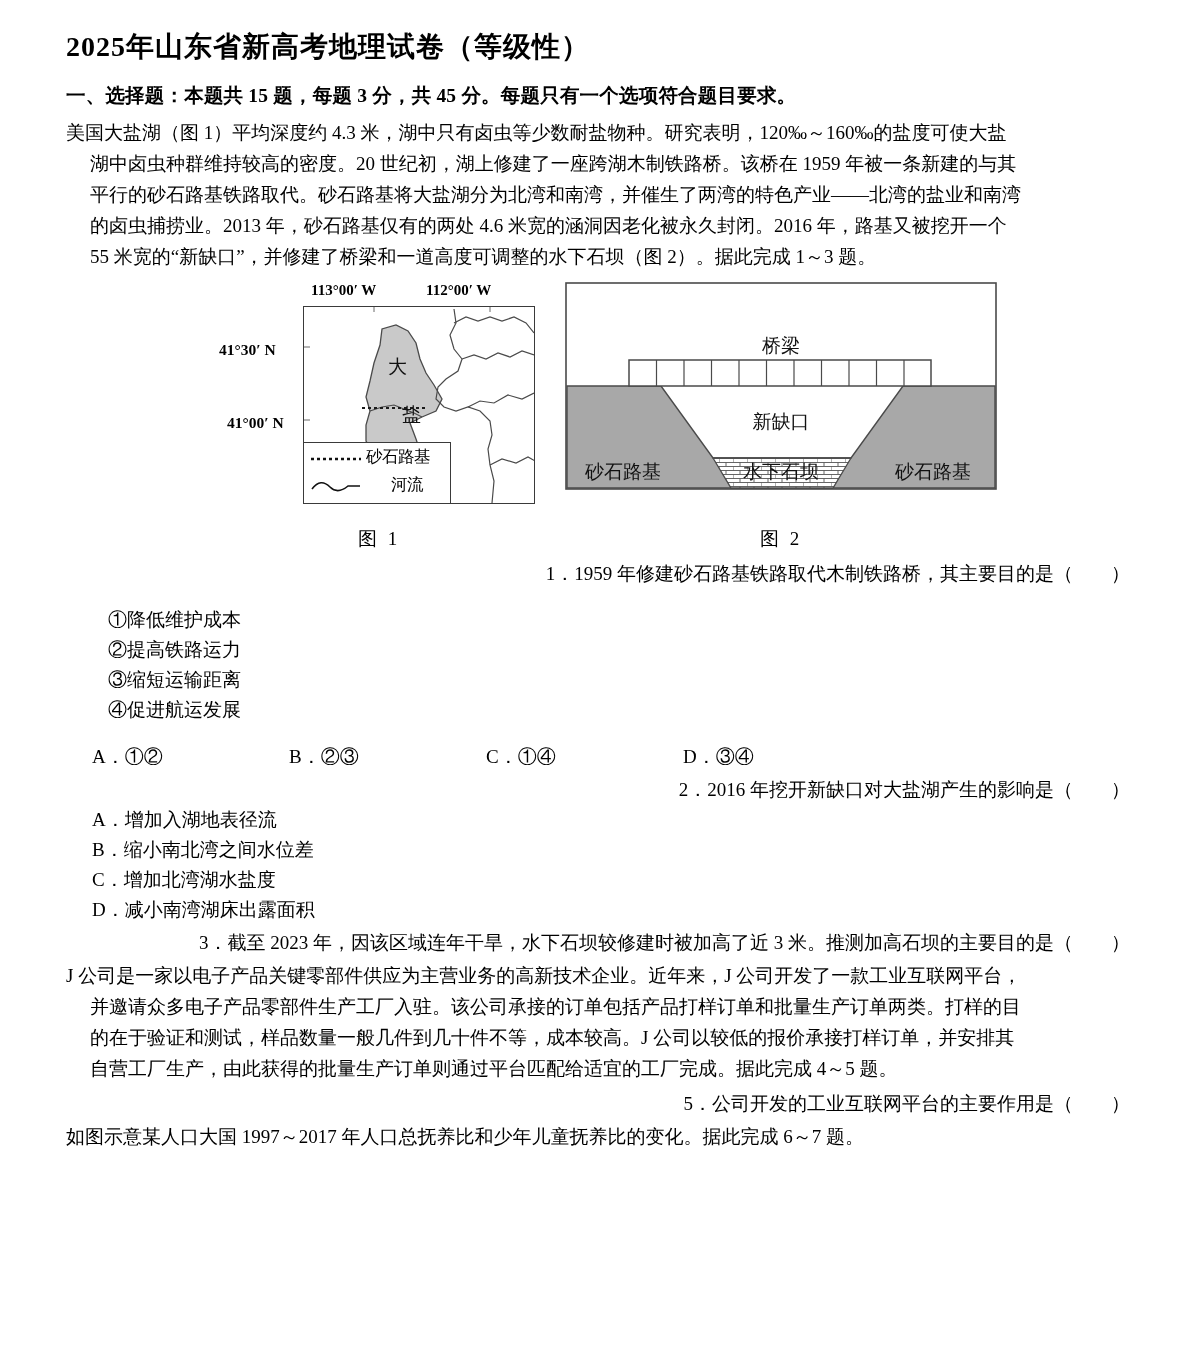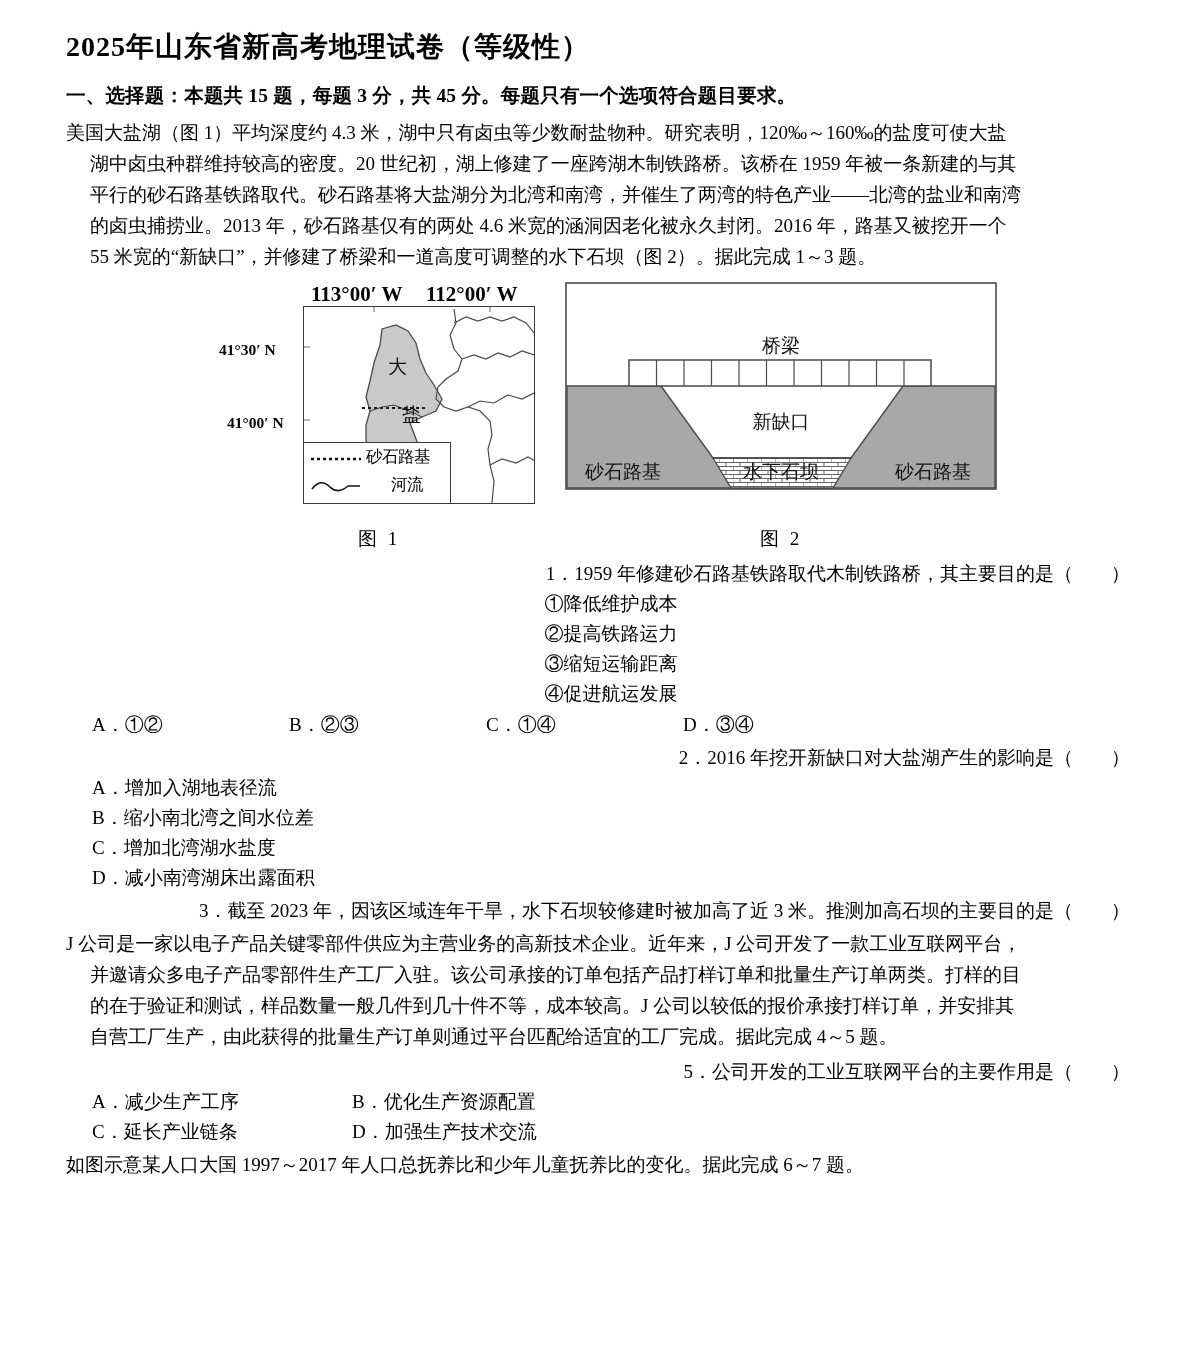--- a/index.html
+++ b/index.html
@@ -56,21 +56,21 @@
   .fig-caption {
     font-size: 19px;
     margin-top: 4px;
     letter-spacing: 3px;
     font-family: "Liberation Serif", "DejaVu Serif", serif;
   }
 
   
   .fig1-wrap { position: relative; width: 320px; height: 240px; }
   .lon-label {
-    position: absolute; font-size: 21px; font-weight: bold; white-space: nowrap;
+    position: absolute; font-size: 15px; font-weight: bold; white-space: nowrap;
     font-family: "Liberation Serif", "DejaVu Serif", serif;
   }
   .lat-label {
     position: absolute; font-size: 15.5px; font-weight: bold; white-space: nowrap;
     font-family: "Liberation Serif", "DejaVu Serif", serif;
   }
   .map-frame {
     position: absolute;
     left: 84px; top: 24px; width: 232px; height: 198px;
     border: 1.4px solid #3a3a3a;
@@ -94,21 +94,21 @@
   .legend-txt { font-size: 16.5px; letter-spacing: -0.5px; }
 
   
   .fig2-wrap { position: relative; width: 432px; height: 240px; }
 
   
   .q { margin: 0 0 2px 0; }
   .q-stem {
     font-size: 19px; line-height: 31px; margin: 0; white-space: nowrap; text-align: right;
   }
-  .sub-list { margin: 0; text-align: center; }
+  .sub-list { margin: 16px; }
   .sub-item {
     font-size: 19px; line-height: 30px; padding-left: 26px; white-space: nowrap;
   }
   .opts-row {
     display: flex; font-size: 19px; line-height: 31px; padding-left: 26px;
   }
   .opts-row .opt { white-space: nowrap; }
   .opts-row.four .opt { width: 197px; }
   .opts-col { padding-left: 26px; }
   .opts-col .opt {
@@ -275,29 +275,19 @@
   <div class="para">
     <span class="l">J 公司是一家以电子产品关键零部件供应为主营业务的高新技术企业。近年来，J 公司开发了一款工业互联网平台，</span>
     <span class="l ind">并邀请众多电子产品零部件生产工厂入驻。该公司承接的订单包括产品打样订单和批量生产订单两类。打样的目</span>
     <span class="l ind">的在于验证和测试，样品数量一般几件到几十件不等，成本较高。J 公司以较低的报价承接打样订单，并安排其</span>
     <span class="l ind">自营工厂生产，由此获得的批量生产订单则通过平台匹配给适宜的工厂完成。据此完成 4～5 题。</span>
   </div>
 
 
   <div class="q">
     <div class="q-stem">5．公司开发的工业互联网平台的主要作用是（　　）</div>
-    <div class="opts-grid">
-      <div class="grow">
-        <span class="opt c1">A．减少生产工序</span>
-        <span class="opt">B．优化生产资源配置</span>
-      </div>
-      <div class="grow">
-        <span class="opt c1">C．延长产业链条</span>
-        <span class="opt">D．加强生产技术交流</span>
-      </div>
-    </div>
   </div>
 
   <div class="para">
     <span class="l">如图示意某人口大国 1997～2017 年人口总抚养比和少年儿童抚养比的变化。据此完成 6～7 题。</span>
   </div>
 
 </div>
 
 </body></html>

